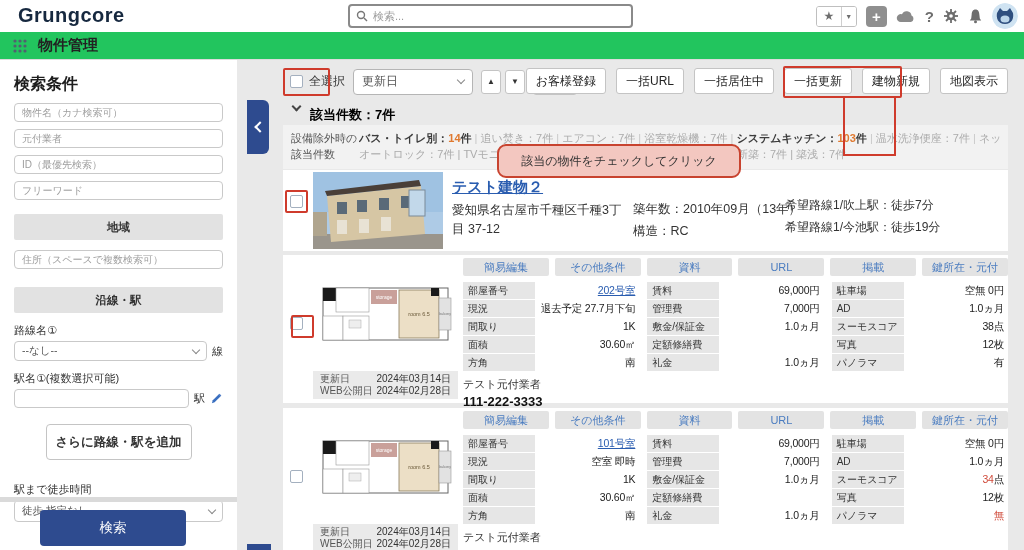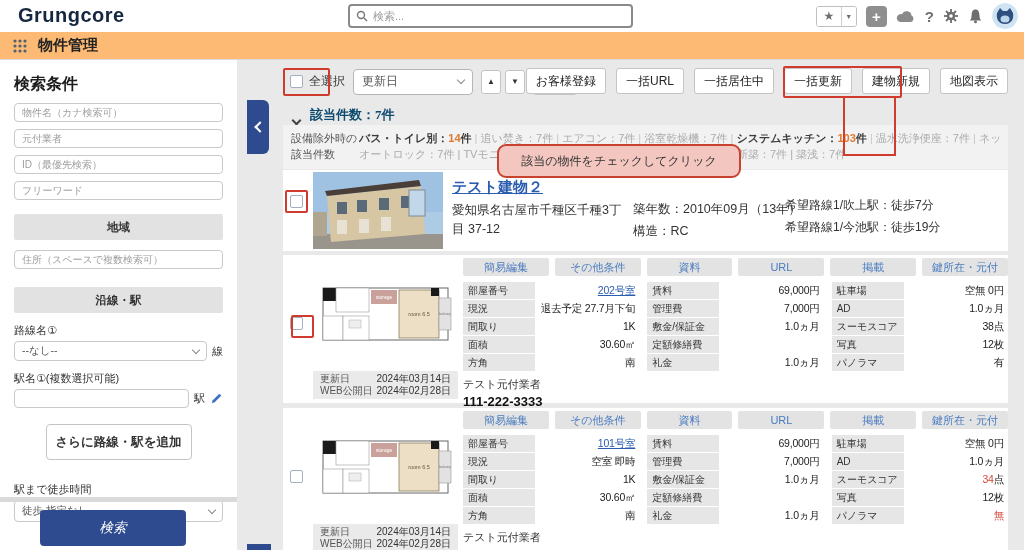--- a/index.html
+++ b/index.html
@@ -16,55 +16,55 @@
   .star-combo { display:flex; border:1px solid #bfbfbf; border-radius:3px; height:21px; overflow:hidden; }
   .star-combo .seg { display:flex; align-items:center; justify-content:center; color:#6e6e6e; background:#fff; }
   .star-combo .s1 { width:24px; font-size:12px; }
   .star-combo .s2 { width:15px; font-size:7px; border-left:1px solid #cfcfcf; }
   .plus-btn { width:21px; height:21px; background:#8f8f8f; border-radius:4px; color:#fff; font-size:15px; font-weight:bold; display:flex; align-items:center; justify-content:center; line-height:1; }
   .tb-ic { display:flex; align-items:center; justify-content:center; color:#6e6e6e; }
   .help-ic { font-size:15px; font-weight:bold; color:#6e6e6e; }
   .avatar { width:26px; height:26px; border-radius:50%; overflow:hidden; }
 
   
-  .navbar { position:absolute; left:0; top:32px; width:1024px; height:28px; background:#fdba74; border-bottom:1px solid #dcdcdc; z-index:19; }
+  .navbar { position:absolute; left:0; top:32px; width:1024px; height:28px; background:#22c55e; border-bottom:1px solid #dcdcdc; z-index:19; }
   .grid-ic { position:absolute; left:12px; top:6px; }
   .app-title { position:absolute; left:38px; top:4px; font-size:15px; font-weight:bold; color:#222; }
   .nav-tabs { position:absolute; left:350px; top:0; height:28px; display:flex; }
   .nav-tab { height:28px; line-height:27px; padding:0 13px; font-size:12px; color:#333; cursor:pointer; }
   .nav-tab.active { background:#e7eef8; box-shadow:inset 0 3px 0 #3f6fbf; color:#222; }
 
   
   .sidebar { position:absolute; left:0; top:60px; width:237px; height:490px; background:#fff; padding:14px 14px 0 14px; z-index:5; }
   .sb-title { font-size:16px; font-weight:bold; color:#1d1d1d; margin-bottom:8px; }
   .sb-input { width:209px; height:19px; border:1px solid #c9c9c9; border-radius:4px; font-size:10px; color:#333; padding:0 7px; margin-bottom:7px; outline:none; font-family:inherit; display:block; background:#fff; }
   .sb-input::placeholder { color:#9d9d9d; }
   .sb-header { width:209px; height:26px; background:#e2e2e2; color:#333; font-size:11.5px; font-weight:bold; display:flex; align-items:center; justify-content:center; border-radius:2px; margin:14px 0 10px 0; }
   .sb-label { font-size:11px; color:#333; margin:6px 0 3px 0; }
   .sb-selrow { display:flex; align-items:center; gap:5px; }
   .sb-select { flex:1; height:20px; border:1px solid #c9c9c9; border-radius:4px; background:#fff; font-size:10.5px; color:#555; display:flex; align-items:center; padding:0 7px; position:relative; }
   .sb-suffix { font-size:11px; color:#333; }
   .chev-dn { width:6px; height:6px; border-right:1.5px solid #888; border-bottom:1.5px solid #888; transform:rotate(45deg); margin-left:auto; margin-top:-3px; flex:none; }
   .add-btn { display:block; margin:16px auto 0 auto; width:146px; height:36px; background:#fff; border:1px solid #c4c4c4; border-radius:4px; font-size:12.5px; font-weight:bold; color:#333; font-family:inherit;text-align:center; }
   .sb-divider { position:absolute; left:0; top:437px; width:237px; height:5px; background:#dadada; }
-  .search-btn { position:absolute; left:40px; top:450px; width:146px; height:36px; background:#2e4b8f; border:none; border-radius:4px; color:#fff; font-size:13.5px; font-family:inherit;font-style:italic; }
+  .search-btn { position:absolute; left:40px; top:450px; width:146px; height:36px; background:#2e4b8f; border:none; border-radius:4px; color:#fff; font-size:13.5px; font-family:inherit; }
   .collapse-tab { position:absolute; left:247px; top:100px; width:22px; height:54px; background:#2e4b8f; border-radius:0 6px 6px 0; z-index:6; display:flex; align-items:center; justify-content:center; }
   .chev-left { width:8px; height:8px; border-left:2.5px solid #fff; border-bottom:2.5px solid #fff; transform:rotate(45deg); margin-left:3px; }
   .bottom-tab { position:absolute; left:247px; top:544px; width:24px; height:6px; background:#2e4b8f; z-index:6; }
 
   
   .main { position:absolute; left:283px; top:60px; width:725px; height:490px; }
   .btn { background:#fff; border:1px solid #c4c4c4; border-radius:3px; font-size:12px; color:#222; padding:0 9px; height:26px; font-family:inherit; }
   .toolbar-left { position:absolute; left:7px; top:8px; height:27px; display:flex; align-items:center; gap:8px; }
   .cb { width:13px; height:13px; background:#fff; border:1px solid #a4b0bf; border-radius:2px; display:inline-block; flex:none; }
   .sel-all-label { font-size:12px; color:#333; margin-left:-2px; }
   .sort-select { width:120px; height:26px; border:1px solid #b5b5b5; border-radius:4px; background:#fff; font-size:12px; color:#555; display:flex; align-items:center; padding:0 8px; }
   .tri-btn { width:20px; height:24px; font-size:8px; color:#333; padding:0; }
   .toolbar-right { position:absolute; right:0; top:8px; display:flex; gap:10px; }
-  .count-row { position:absolute; left:10px; top:46px; display:flex; align-items:flex-end; font-size:13px; color:#0c4a6e; font-weight:bold;font-family:Liberation Serif, serif; }
+  .count-row { position:absolute; left:10px; top:46px; display:flex; align-items:flex-start; font-size:13px; color:#000000; font-weight:bold; }
   .count-chev { width:7px; height:7px; border-right:2px solid #444; border-bottom:2px solid #444; transform:rotate(45deg); margin-right:10px; margin-top:-3px; }
   .equip-box { position:absolute; left:0; top:65px; width:725px; height:44px; background:#f2f2f2; display:flex; padding:5px 8px; }
   .equip-label { width:68px; font-size:11px; color:#555; line-height:16px; flex:none; }
   .equip-content { flex:1; font-size:11px; line-height:16px; position:relative; white-space:nowrap; overflow:hidden; }
   .eq-item .eq-t { color:#ababab; }
   .eq-item .eq-n { color:#ababab; }
   .eq-item.hl .eq-t { color:#3c3c3c; font-weight:bold; }
   .eq-item.hl .eq-n { color:#e0792f; font-weight:bold; }
   .eq-sep { color:#c8c8c8; }
   .eq-line2 { color:#ababab; position:relative; }

